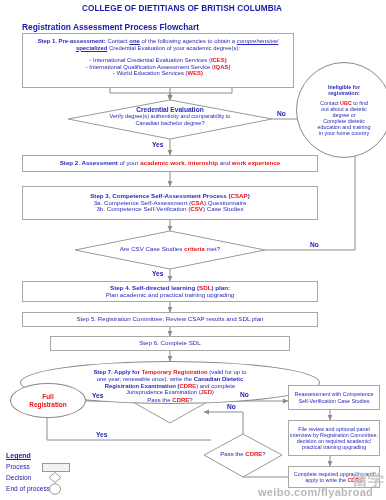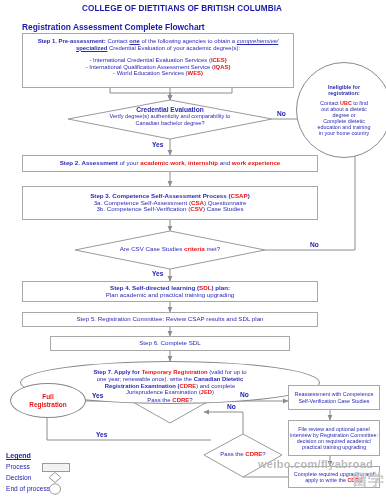--- a/index.html
+++ b/index.html
@@ -85,21 +85,21 @@
 
     <g stroke="#9a9a9a" stroke-width="1" fill="#ffffff">
       <polygon points="170,100 272,119 170,139 68,119"></polygon>
       <polygon points="170,231 265,250 170,269 75,250"></polygon>
       <polygon points="170,379 209,401 170,423 131,401"></polygon>
       <polygon points="243,434 282,455 243,477 204,455"></polygon>
     </g>
   </svg>
 
   <div class="t-title" style="left:0;top:4px;">COLLEGE OF DIETITIANS OF BRITISH COLUMBIA</div>
-  <div class="t-sub" style="left:22px;top:22px;">Registration Assessment Complete Flowchart</div>
+  <div class="t-sub" style="left:22px;top:22px;">Registration Assessment Process Flowchart</div>
 
   <div class="node box" style="left:22px;top:33px;width:272px;height:55px;padding:4px 5px 0 5px;font-size:5.9px;">
     <div>
       <span class="b">Step 1. Pre-assessment:</span><span> Contact </span><span class="b u">one</span><span> of the following agencies to obtain a </span><span class="u i">comprehensive/</span>
     </div>
     <div>
       <span class="u b">specialized</span><span> Credential Evaluation of your academic degree(s):</span>
     </div>
     <div style="height:6px;"></div>
     <div><span>- International Credential Evaluation Services (</span><span class="red b">ICES</span><span class="red b">)</span></div>
@@ -221,16 +221,16 @@
   <div class="lg-proc" style="left:42px;top:463px;width:26px;height:7px;"></div>
   <div class="legend-row" style="left:6px;top:474px;">Decision</div>
   <svg style="position:absolute;left:48px;top:472px;width:14px;height:11px;" viewBox="0 0 14 11">
     <polygon points="7,0.5 13,5.5 7,10.5 1,5.5" fill="#fff" stroke="#9a9a9a" stroke-width="1"></polygon>
   </svg>
   <div class="legend-row" style="left:6px;top:485px;">End of process</div>
   <svg style="position:absolute;left:48px;top:483px;width:14px;height:12px;" viewBox="0 0 14 12">
     <ellipse cx="7" cy="6" rx="5.5" ry="5.2" fill="#fff" stroke="#9a9a9a" stroke-width="1"></ellipse>
   </svg>
 
-  <div class="wm" style="left:258px;top:458px;">weibo.com/flyabroad</div>
+  <div class="wm" style="left:258px;top:486px;">weibo.com/flyabroad</div>
   <div class="wm2" style="left:352px;top:470px;">留学</div>
 
 </div>
 
 </body></html>

